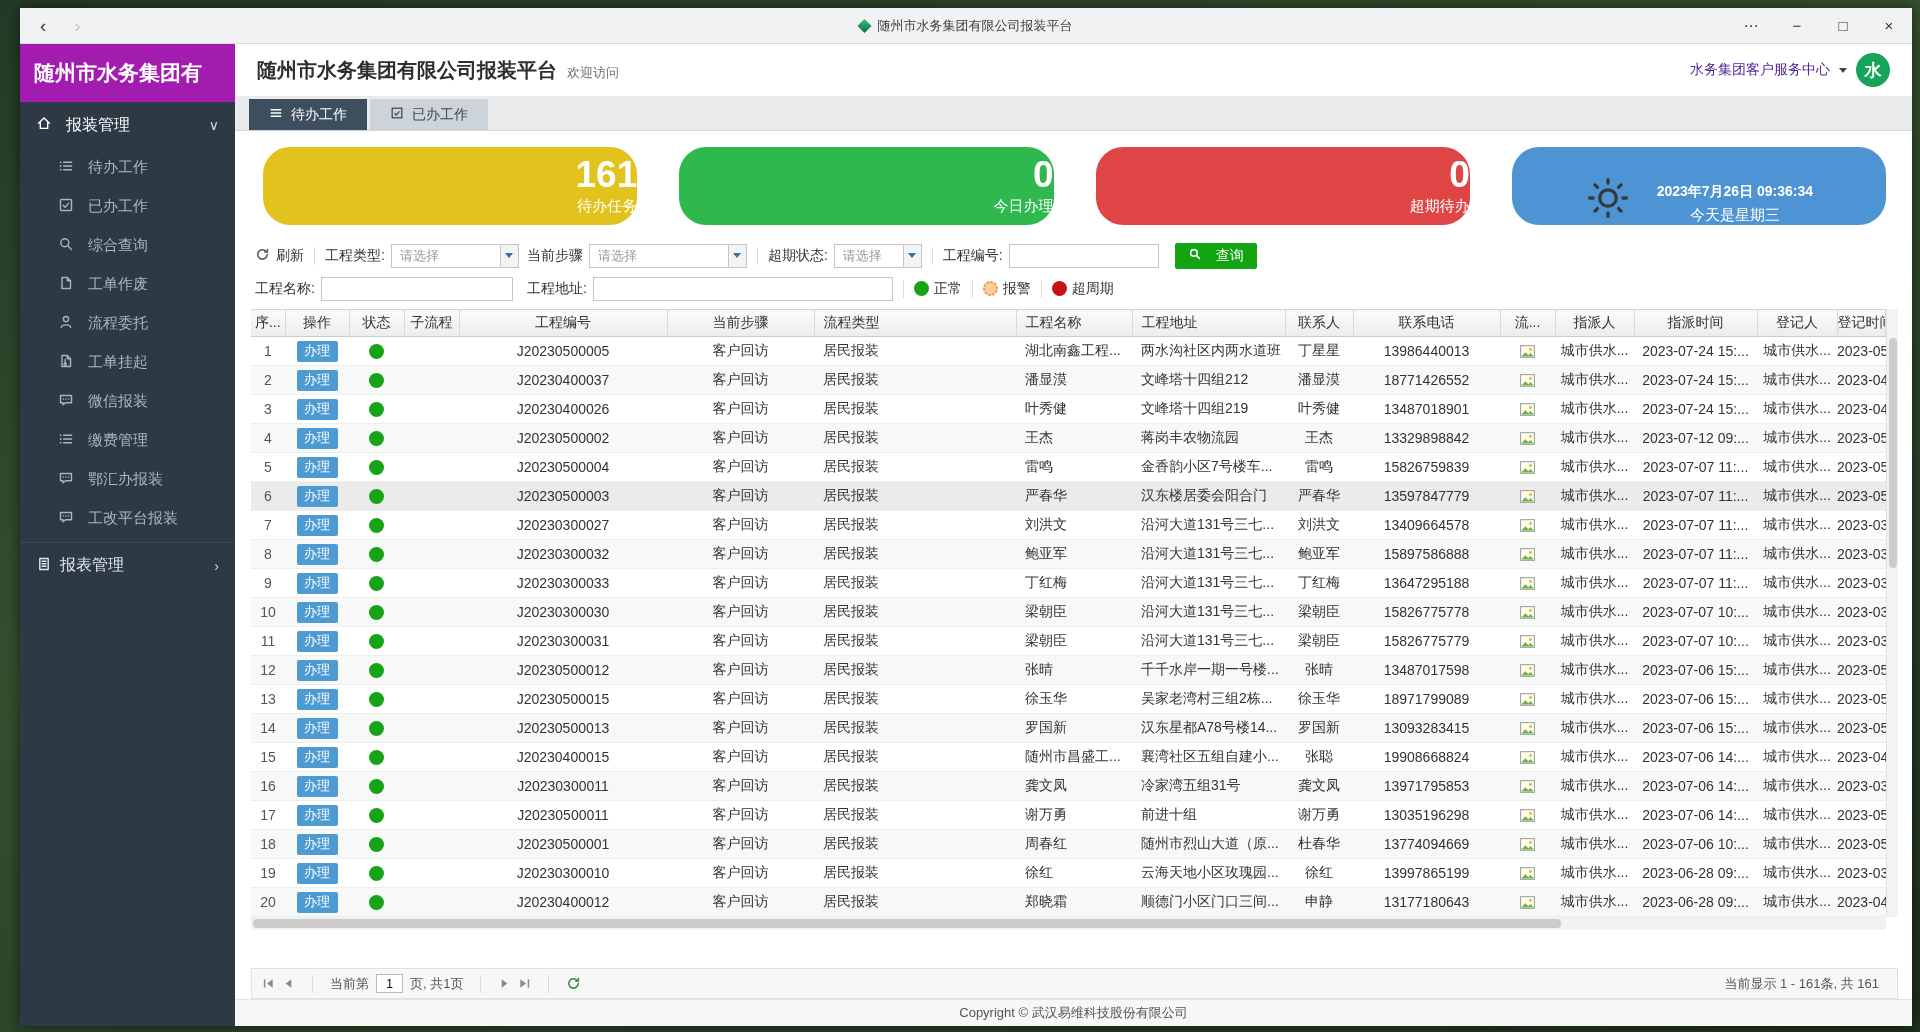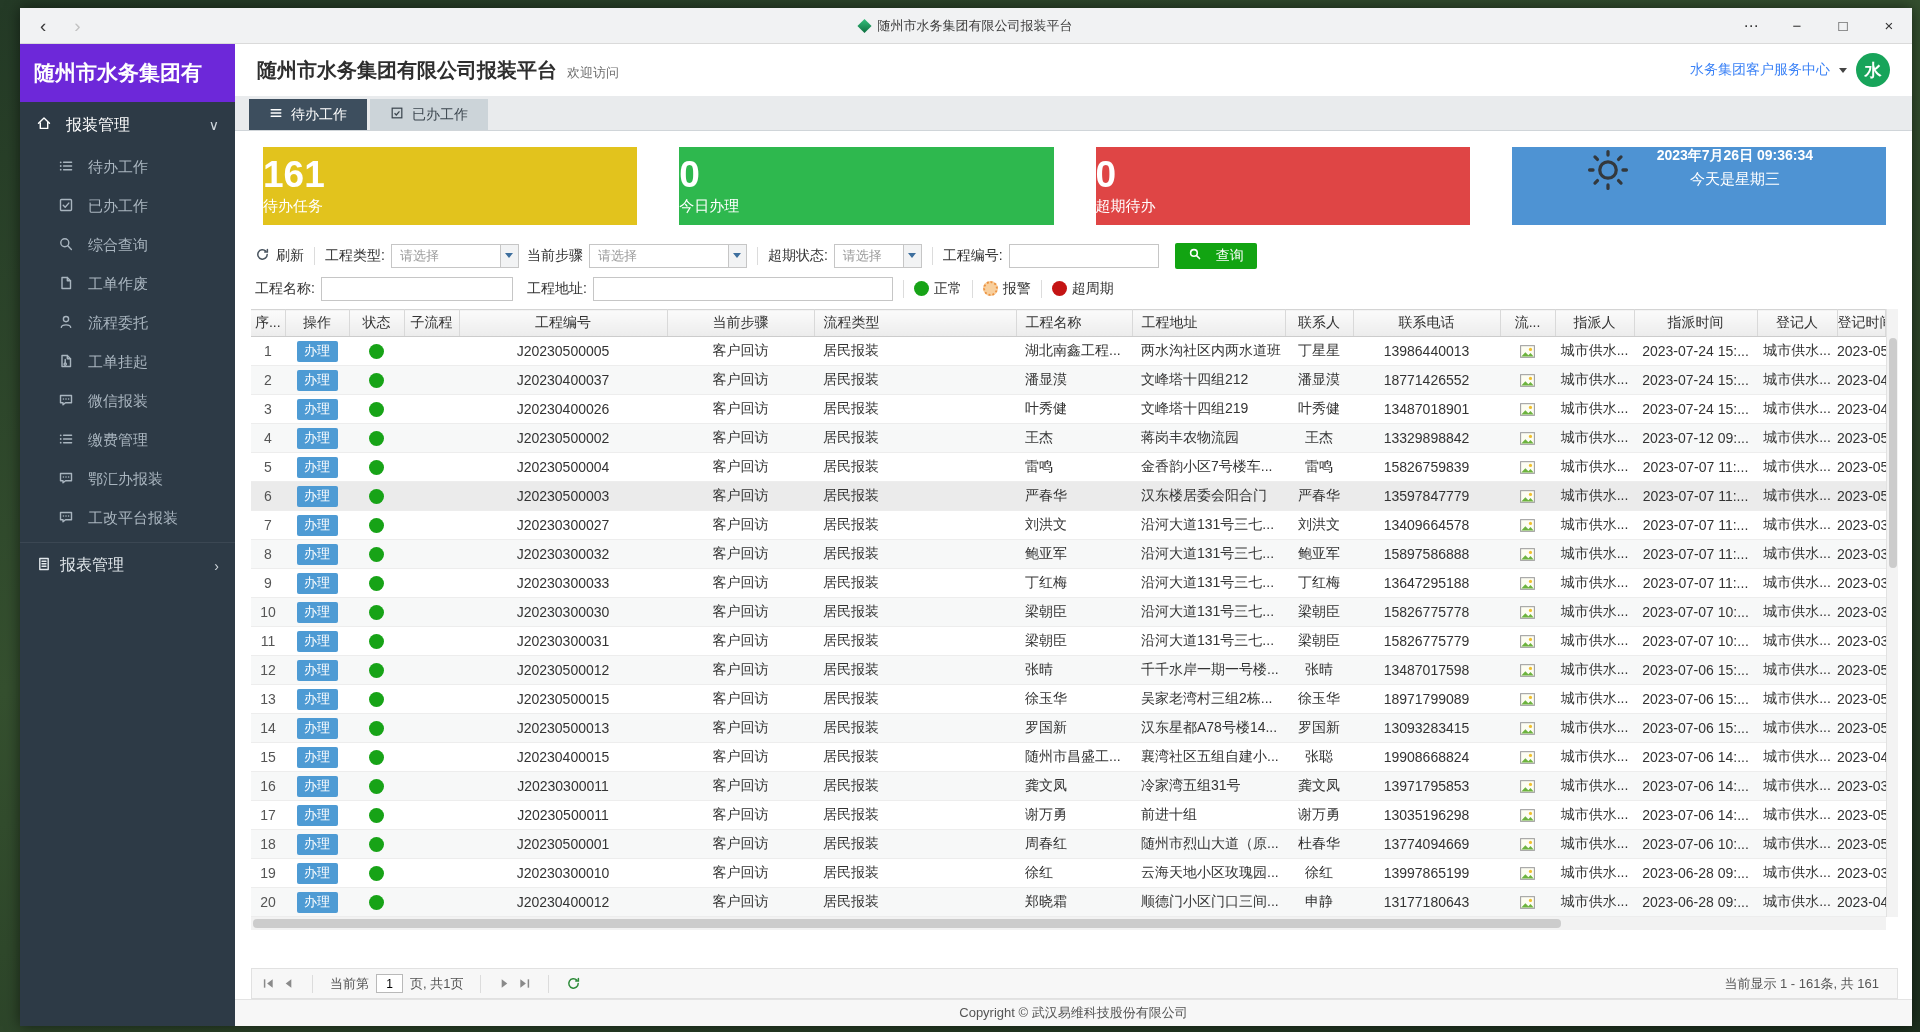--- a/index.html
+++ b/index.html
@@ -20,57 +20,57 @@
               display:flex; align-items:center; gap:8px; font-size:13px; color:#3c3c3c; }
   .diamond { width:10px; height:10px; background:linear-gradient(135deg,#34c07c,#0c6e3e);
              transform:rotate(45deg); flex-shrink:0; }
   .win-controls { margin-left:auto; display:flex; }
   .wbtn { width:46px; height:35px; display:flex; align-items:center; justify-content:center;
           font-size:15px; color:#333; }
 
   
   .app-row { flex:1; display:flex; min-height:0; }
   .sidebar { width:215px; flex-shrink:0; background:#2d3a46; color:#a9b5bf; overflow:hidden; }
-  .brand { height:58px; line-height:58px; background:#6d28d9; color:#fff;
+  .brand { height:58px; line-height:58px; background:#a21caf; color:#fff;
            font-size:21px; font-weight:bold; padding:0 14px; white-space:nowrap; overflow:hidden; }
   .msection { height:46px; display:flex; align-items:center; color:#fff; font-size:16px;
               padding:0 16px; gap:14px; }
   .msection .sp { flex:1; }
   .msection .chev { color:#cfd6dc; font-size:14px; }
   .menu-item { height:39px; display:flex; align-items:center; gap:14px;
                padding-left:38px; font-size:15px; color:#a9b5bf; cursor:default; }
   .menu-item svg, .msection svg { flex-shrink:0; }
   .msection.reports { border-top:1px solid rgba(255,255,255,.07); margin-top:4px; color:#e2e8ec;gap:8px; }
 
   .main { flex:1; min-width:0; display:flex; flex-direction:column; background:#fff; }
 
   
   .main-header { height:52px; display:flex; align-items:center; padding:0 22px; flex-shrink:0; }
   .mh-title { font-size:20px; font-weight:bold; color:#2e2e2e; }
   .mh-sub { font-size:13px; color:#707070; margin-left:10px; margin-top:5px; }
   .mh-right { margin-left:auto; display:flex; align-items:center; gap:9px; }
-  .mh-user { font-size:14px; color:#3b82f6; }
+  .mh-user { font-size:14px; color:#4c1d95; }
   .caret { width:0; height:0; border-left:4px solid transparent; border-right:4px solid transparent;
            border-top:5px solid #444; }
   .avatar { width:34px; height:34px; border-radius:50%; background:#17a45a; color:#fff;
             font-size:17px; font-weight:bold; display:flex; align-items:center; justify-content:center; }
 
   
   .tabbar { height:35px; background:#e9ebed; border-bottom:1px solid #d0d5d9;
             display:flex; align-items:flex-end; padding-left:14px; gap:3px; flex-shrink:0; }
   .tab { height:31px; padding:0 20px; display:flex; align-items:center; gap:8px; font-size:14px; }
   .tab.active { background:#3d4e5e; color:#fff; }
   .tab.inactive { background:#ccd4d9; color:#3b454e; }
 
   
   .content { flex:1; min-height:0; display:flex; flex-direction:column; padding:12px 14px 0 16px; }
 
   .cards { display:flex; gap:42px; margin:4px 12px 14px 12px; flex-shrink:0; }
   .card { flex:1; height:78px; color:#fff; display:flex; flex-direction:column;
-          align-items:flex-start; justify-content:center; }
+          align-items:flex-end; justify-content:center;border-radius:27px; }
   .card .v { font-size:37px; font-weight:bold; line-height:1.05; }
   .card .l { font-size:15px; margin-top:3px; }
   .card.date { flex-direction:row; gap:26px; }
   .dlines { display:flex; flex-direction:column; align-items:center; gap:5px; }
   .dlines .d1 { font-size:14px; font-weight:bold; }
   .dlines .d2 { font-size:15px; }
 
   
   .frow { display:flex; align-items:center; height:33px; font-size:14px; color:#333;
           padding-left:4px; flex-shrink:0; }

